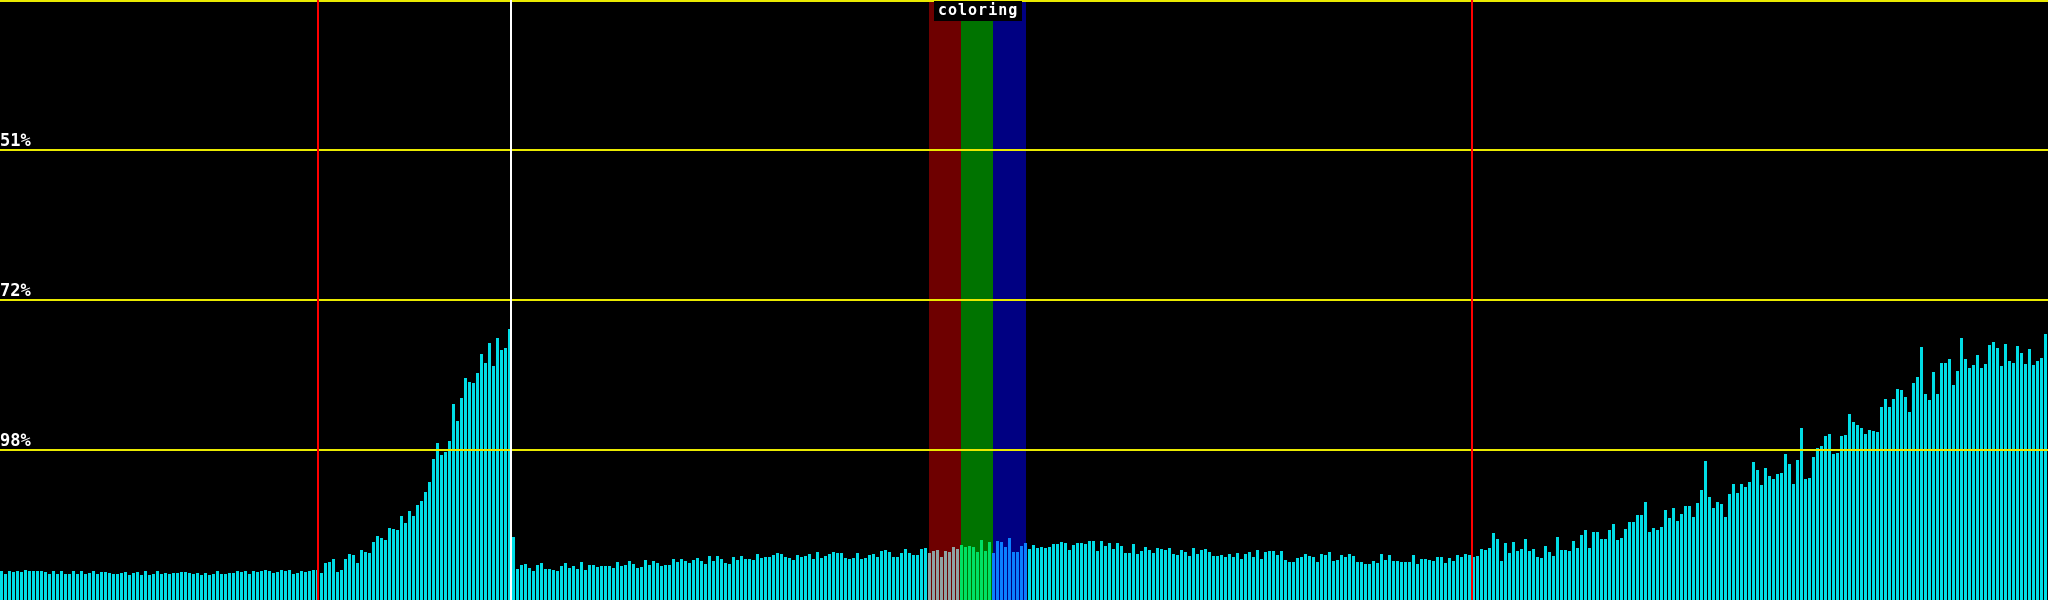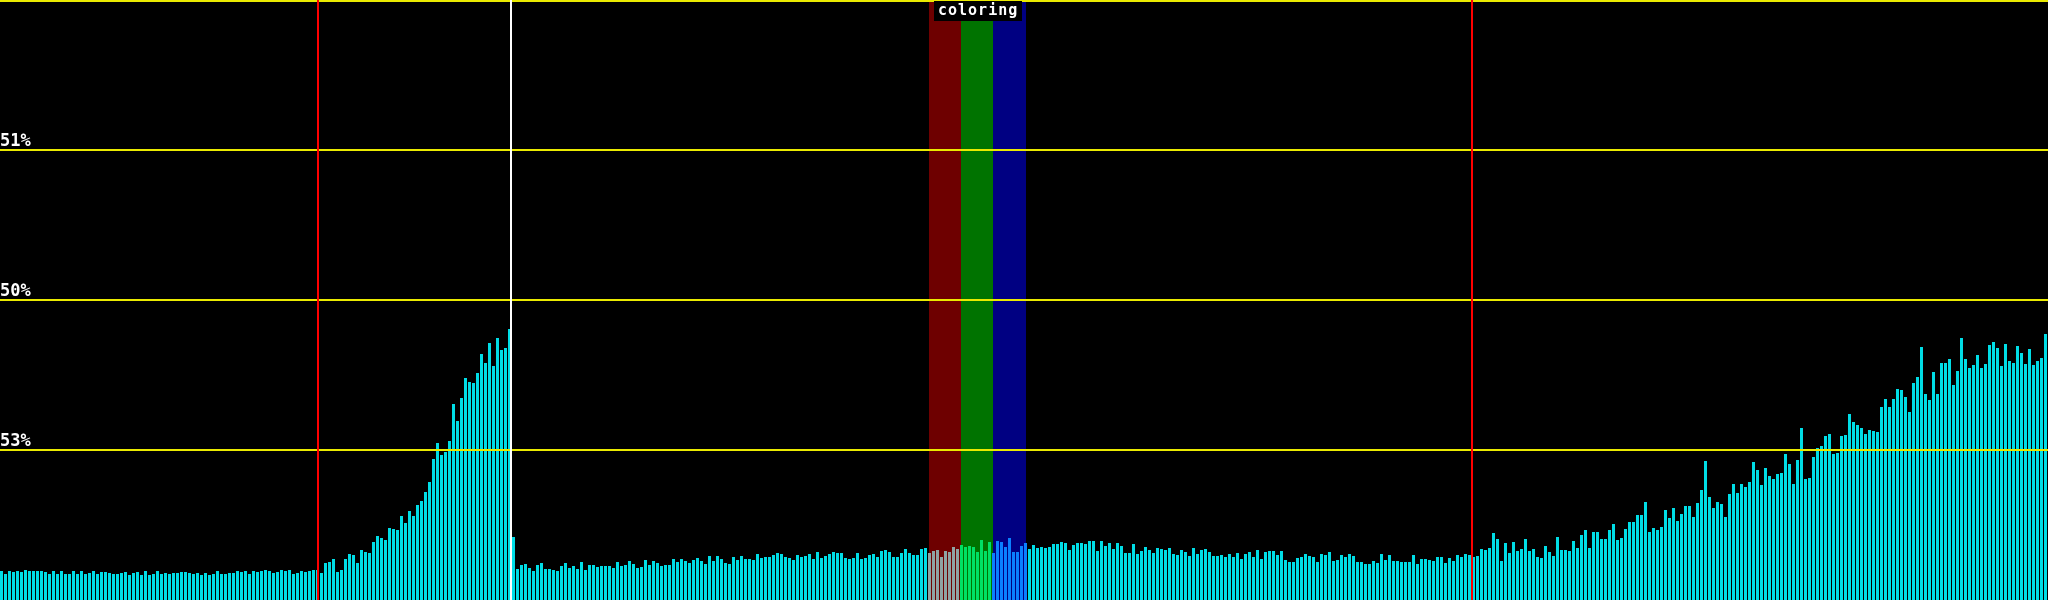--- a/index.html
+++ b/index.html
@@ -563,17 +563,17 @@
       <div class="gridline" style="top: 299px; background: rgb(234, 234, 0);"></div>
       <div class="gridline" style="top: 449px; background: rgb(234, 234, 0);"></div>
     </div>
   <div id="vlines-layer" class="layer">
       <div class="vline" style="left: 317px; background: rgb(255, 0, 0);"></div>
       <div class="vline" style="left: 510px; background: rgb(255, 255, 255);"></div>
       <div class="vline" style="left: 1471px; background: rgb(255, 0, 0);"></div>
     </div>
   <div id="ticks-layer" class="layer">
       <div class="tick-label" style="top: 132px;">51%</div>
-      <div class="tick-label" style="top: 282px;">50%</div>
-      <div class="tick-label" style="top: 432px;">53%</div>
+      <div class="tick-label" style="top: 282px;">72%</div>
+      <div class="tick-label" style="top: 432px;">98%</div>
     </div>
   <div class="title-label" id="coloring-label" style="left: 934px; top: 1px;">coloring</div>
 </div>
 
 </body></html>

